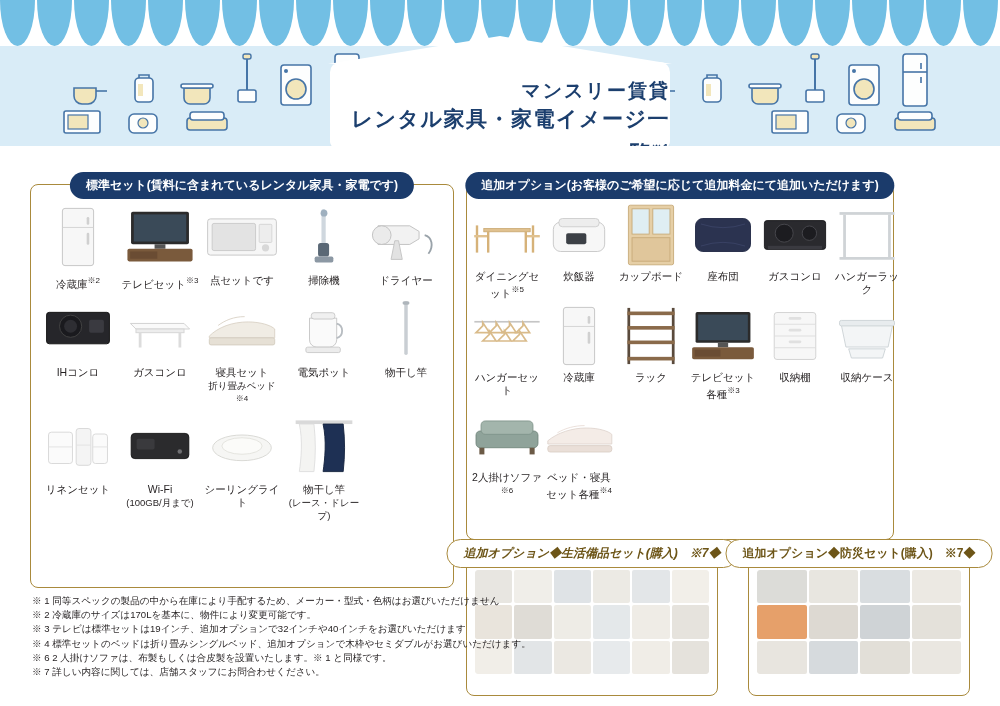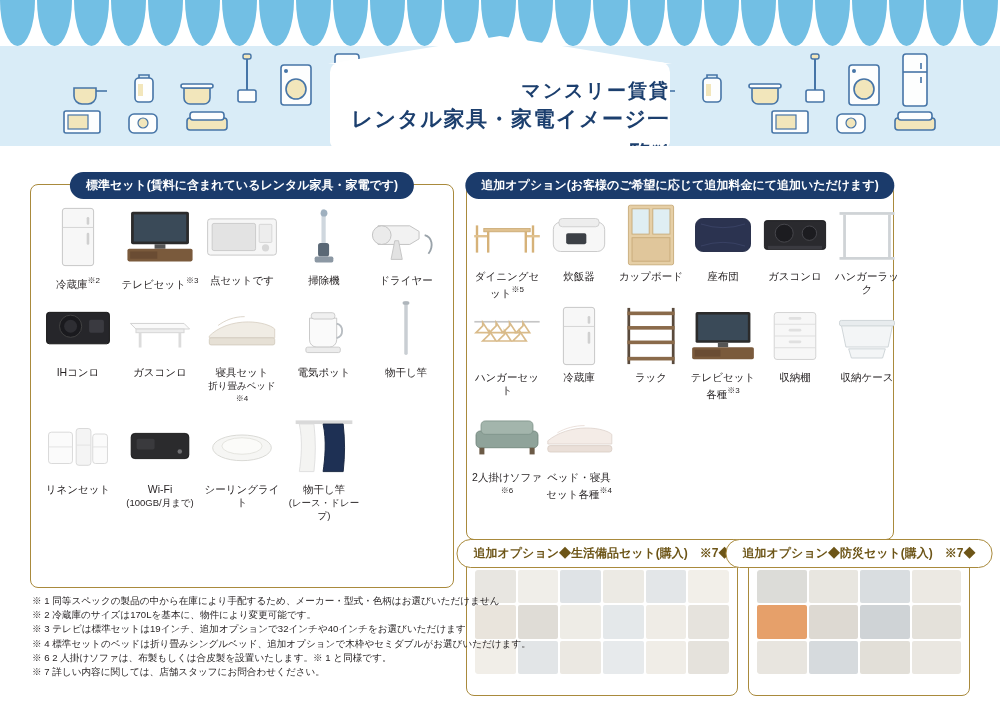--- a/index.html
+++ b/index.html
@@ -124,21 +124,21 @@
     white-space: nowrap;
   }
   .panel-title.gold {
     background: #ffffff;
     color: #6d5517;
     border: 1.4px solid #a98a3c;
   }
 
   #panel-standard { left: 30px;  top: 184px; width: 424px; height: 404px; }
   #panel-options  { left: 466px; top: 184px; width: 428px; height: 356px; }
-  #panel-living   { left: 466px; top: 551px; width: 272px; height: 145px; }
+  #panel-living   { left: 466px; top: 551px; width: 252px; height: 145px; font-style: italic; }
   #panel-disaster { left: 748px; top: 551px; width: 222px; height: 145px; }
 
   .grid {
     display: grid;
     box-sizing: border-box;
   }
   #std-grid {
     grid-template-columns: repeat(5, 1fr);
     padding: 16px 6px 4px 6px;
     row-gap: 2px;

